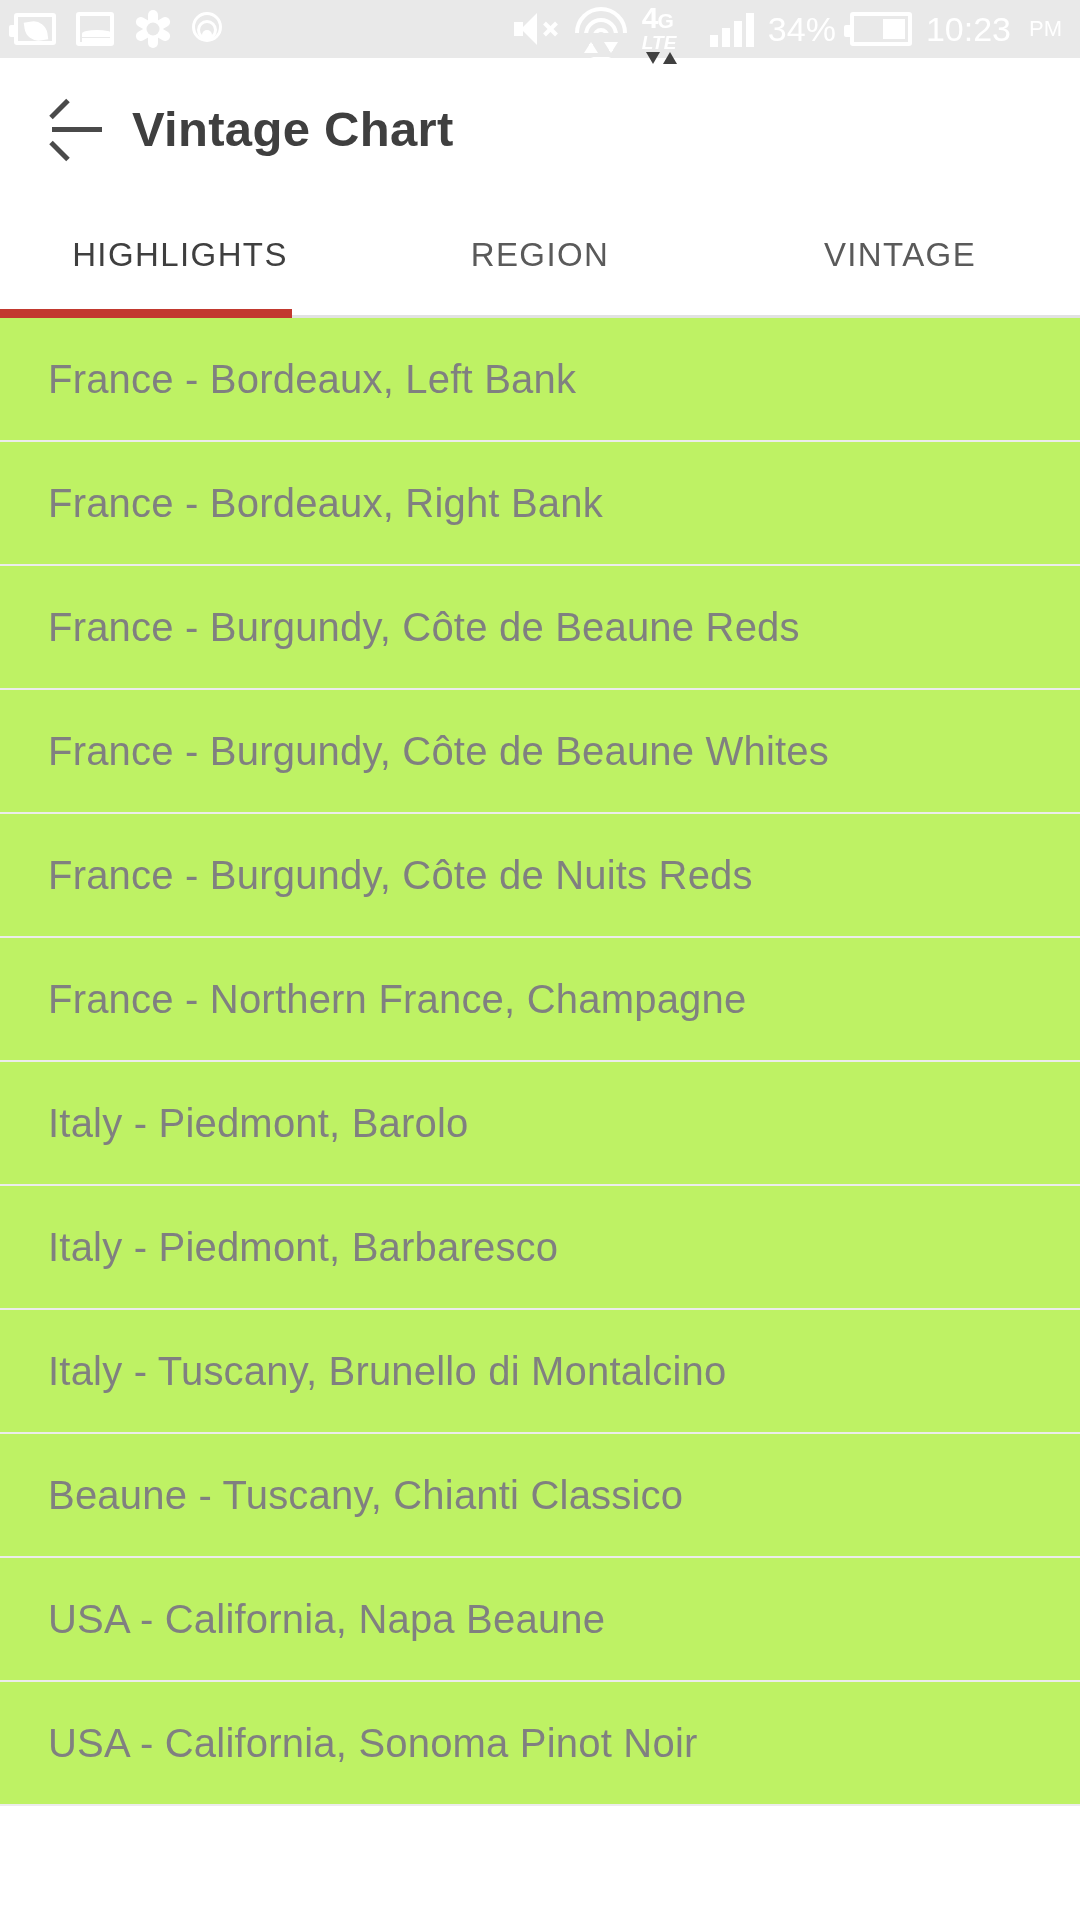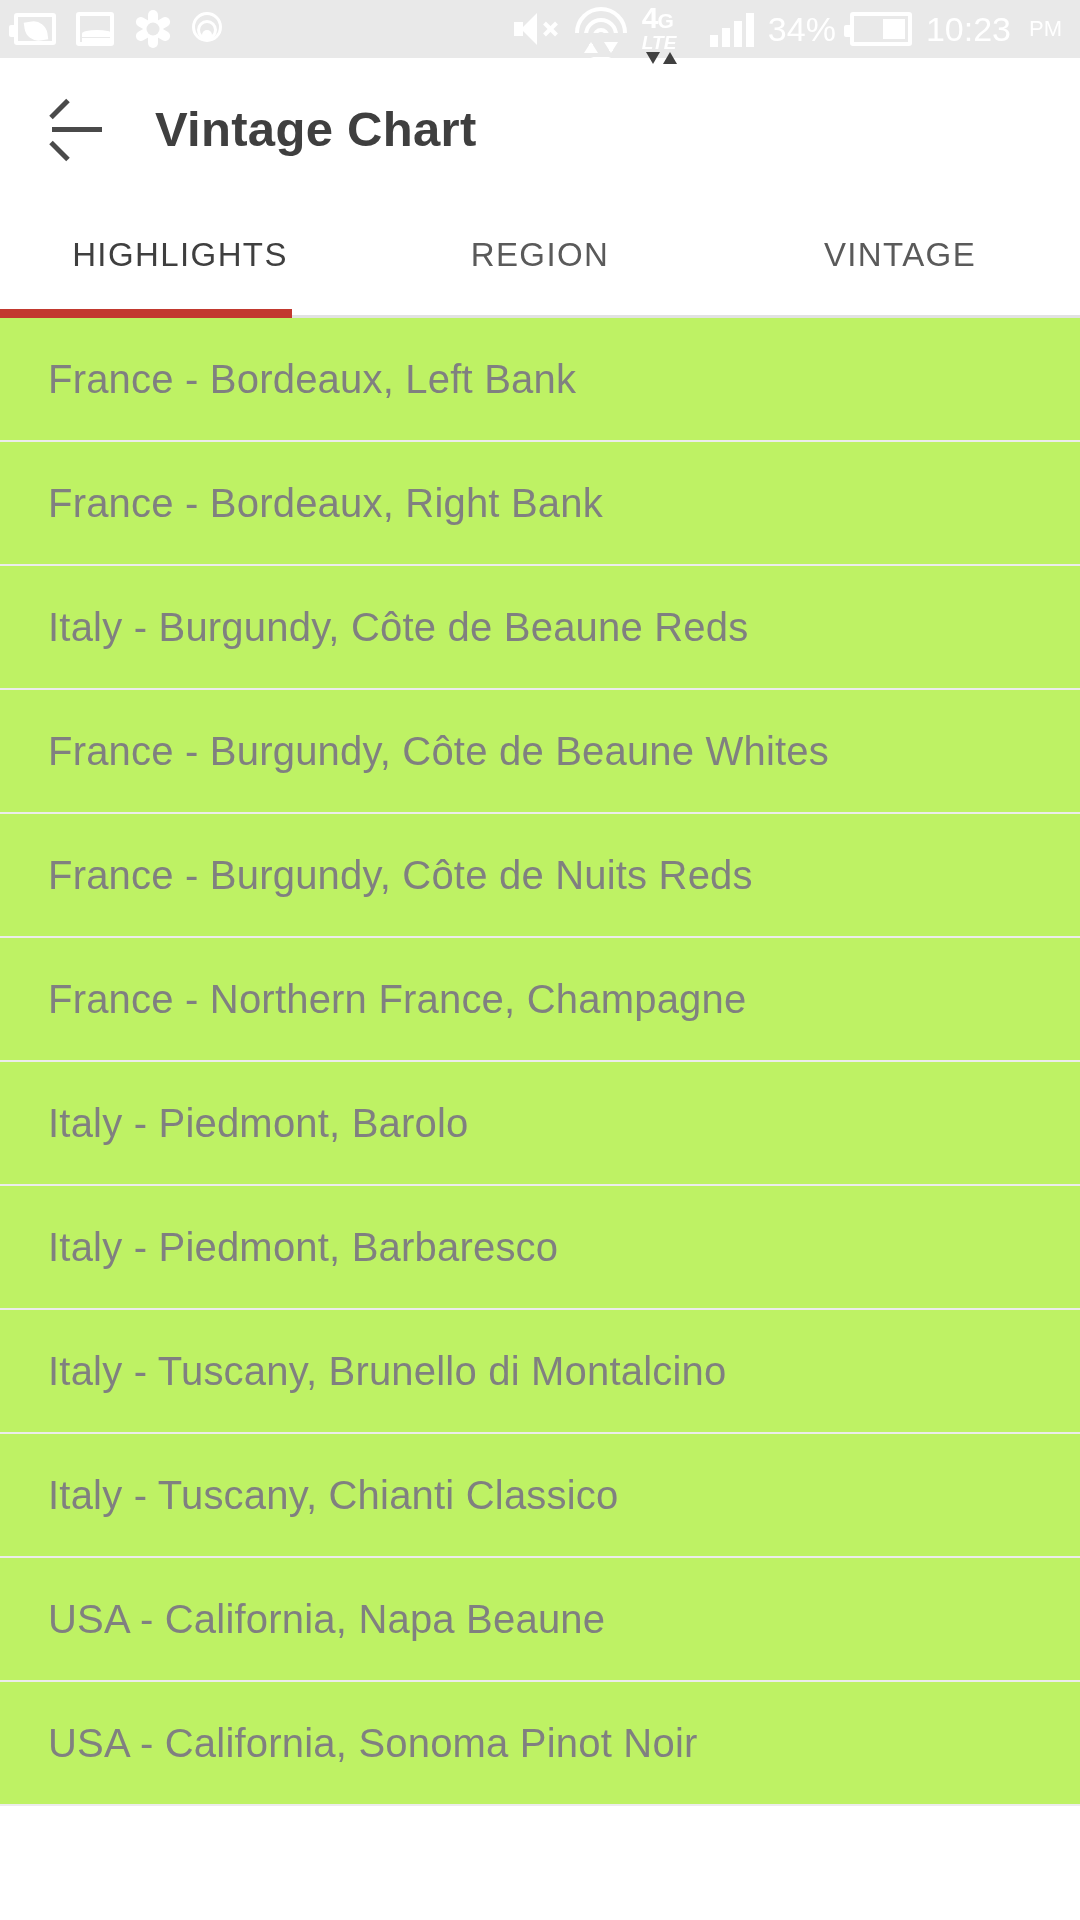--- a/index.html
+++ b/index.html
@@ -135,21 +135,21 @@
   .back-arrow{ width:56px; height:56px; position:relative; cursor:pointer; flex:0 0 auto;}
   .back-arrow .shaft{
     position:absolute; left:4px; top:26px; width:50px; height:5px; background:#4a4a4a;
   }
   .back-arrow .h1,.back-arrow .h2{
     position:absolute; left:3px; width:24px; height:5px; background:#4a4a4a;
   }
   .back-arrow .h1{ top:14px; transform:rotate(-45deg); transform-origin:left center;}
   .back-arrow .h2{ top:39px; transform:rotate(45deg); transform-origin:left center;}
   .appbar-title{
-    margin-left:51px;
+    margin-left:28px;
     font-size:49px; font-weight:bold; color:#3f3f3f; letter-spacing:0.3px;
   }
 
   
   .tabs{
     height:118px; width:100%; display:flex; background:#fff;
     position:relative;
   }
   .tab{
     flex:1 1 0; display:flex; align-items:center; justify-content:center;
@@ -258,42 +258,42 @@
 </div>
 
 <div class="list">
   <div class="row">
       <span class="row-label">France - Bordeaux, Left Bank</span>
     </div>
   <div class="row">
       <span class="row-label">France - Bordeaux, Right Bank</span>
     </div>
   <div class="row">
-      <span class="row-label">Italy - Burgundy, Côte de Beaune Reds</span>
+      <span class="row-label">France - Burgundy, Côte de Beaune Reds</span>
     </div>
   <div class="row">
       <span class="row-label">France - Burgundy, Côte de Beaune Whites</span>
     </div>
   <div class="row">
       <span class="row-label">France - Burgundy, Côte de Nuits Reds</span>
     </div>
   <div class="row">
       <span class="row-label">France - Northern France, Champagne</span>
     </div>
   <div class="row">
       <span class="row-label">Italy - Piedmont, Barolo</span>
     </div>
   <div class="row">
       <span class="row-label">Italy - Piedmont, Barbaresco</span>
     </div>
   <div class="row">
       <span class="row-label">Italy - Tuscany, Brunello di Montalcino</span>
     </div>
   <div class="row">
-      <span class="row-label">Italy - Tuscany, Chianti Classico</span>
+      <span class="row-label">Beaune - Tuscany, Chianti Classico</span>
     </div>
   <div class="row">
       <span class="row-label">USA - California, Napa Beaune</span>
     </div>
   <div class="row">
       <span class="row-label">USA - California, Sonoma Pinot Noir</span>
     </div>
 </div>
 
 </body></html>

